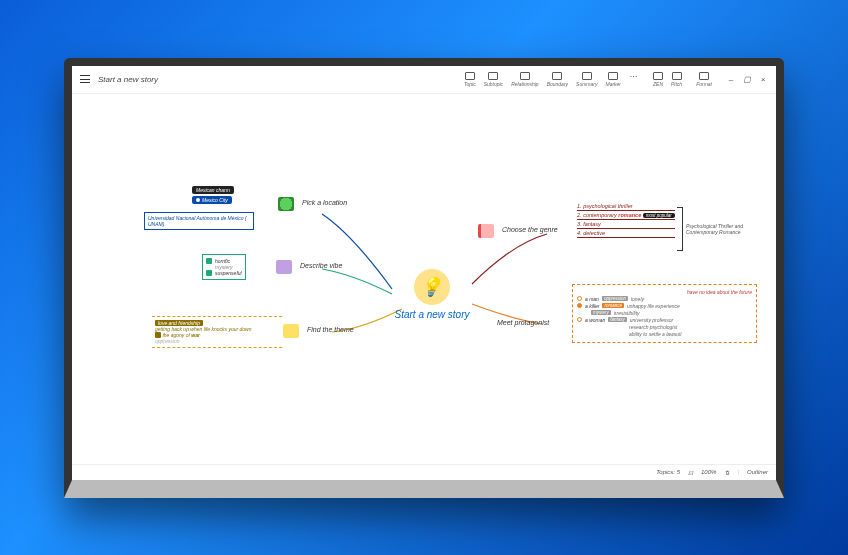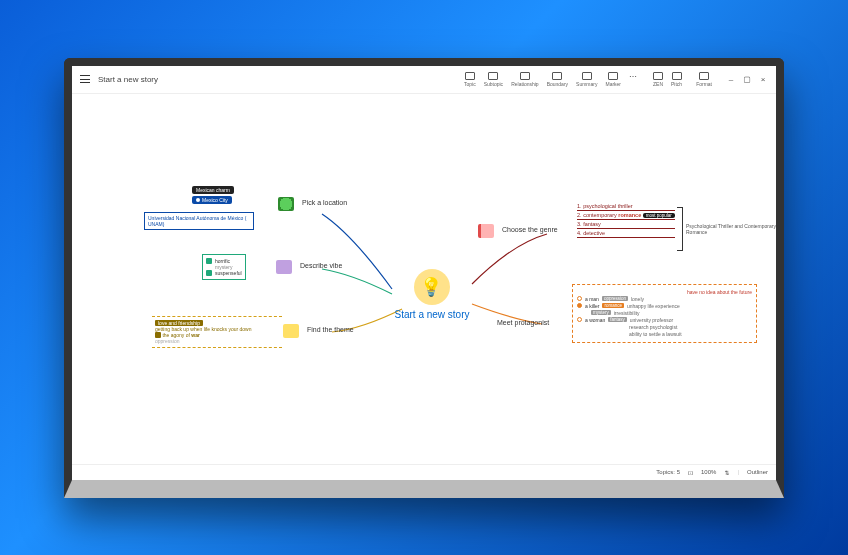--- a/index.html
+++ b/index.html
@@ -13,21 +13,21 @@
     width: 720px; height: 440px;
     background: #f5f5f5;
     border: 8px solid #333;
     border-bottom: 18px solid #bbb;
     border-radius: 6px 6px 0 0;
     box-shadow: 0 20px 40px rgba(0,0,0,.5);
     position: relative; overflow: hidden;
   }
   .window {
     position:absolute; inset:0;
-    background:#fff; display:flex; flex-direction:column;
+    background:#fff; display:flex; flex-direction:column;font-style:italic;
   }
   
   .toolbar {
     height: 28px; display:flex; align-items:center;
     padding: 0 8px; border-bottom:1px solid #eee;
     font-size: 8px; color:#444;
   }
   .toolbar .menu-icon { width:10px; height:8px; display:flex; flex-direction:column; justify-content:space-between; margin-right:8px;}
   .toolbar .menu-icon span{height:1px;background:#333;}
   .toolbar .title{flex:0 0 auto; font-size:8px;}

